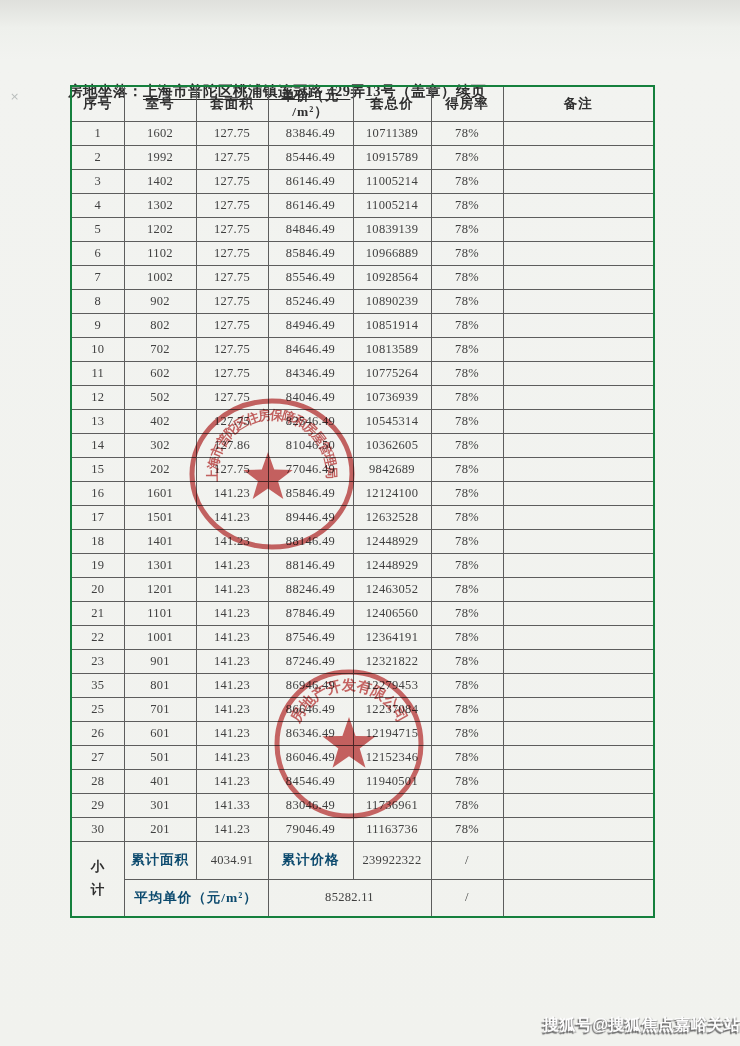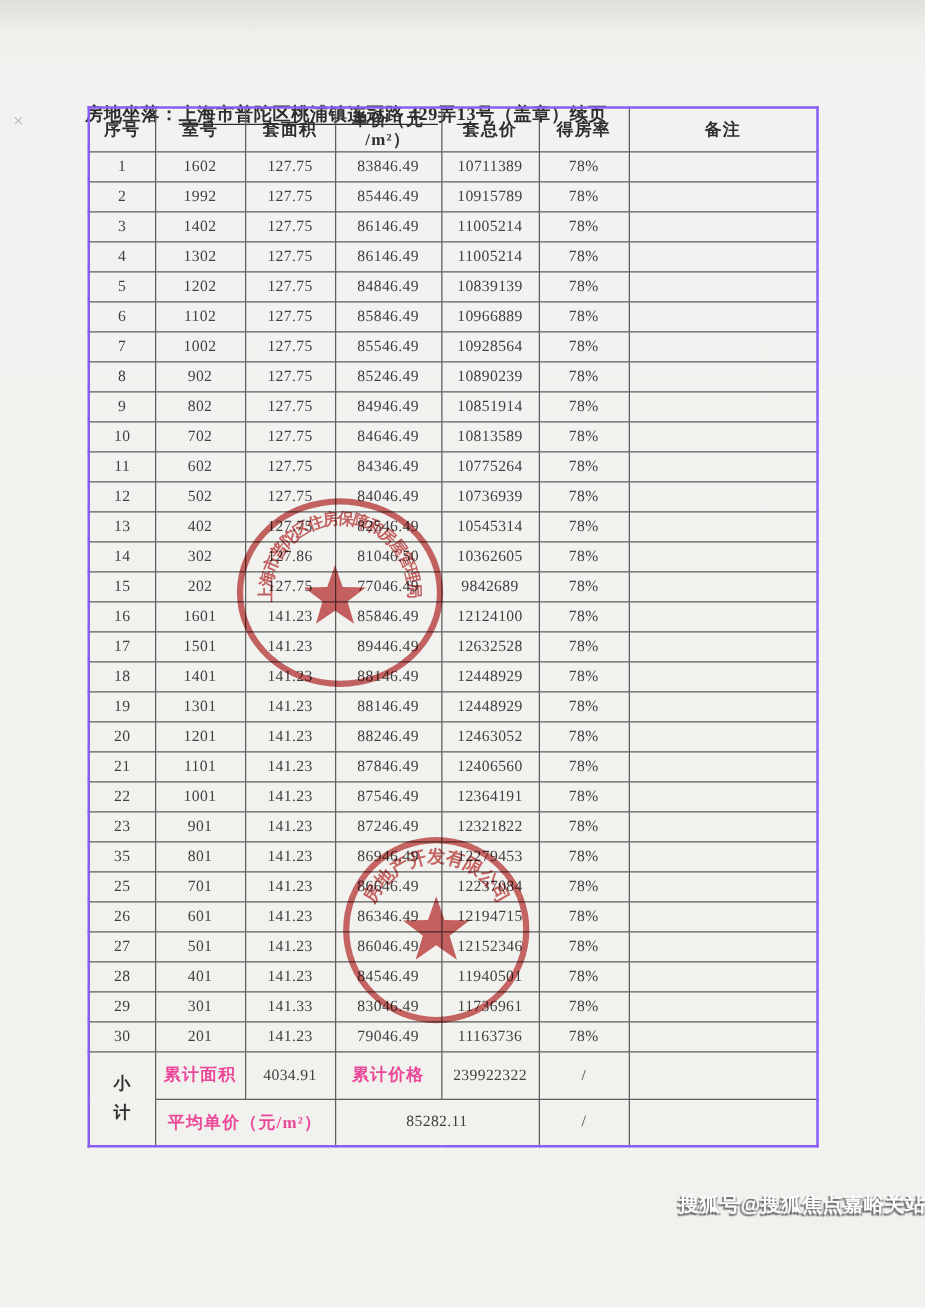--- a/index.html
+++ b/index.html
@@ -22,52 +22,52 @@
     font-size: 14.5px; font-weight: bold; color: #2e2e2e;
     letter-spacing: 0.5px; white-space: nowrap; margin-top: 36px;
   }
   .doc-header .u {
     text-decoration: underline;
     text-underline-offset: 3px;
   }
   .price-table {
     position: absolute; left: 70px; top: 85px;
     width: 583px; border-collapse: collapse; table-layout: fixed;
-    border: 2px solid #8b5cf6;
+    border: 2px solid #15803d;
     background: transparent;
   }
   .price-table th, .price-table td {
     border: 1px solid #5d5d5d;
     text-align: center; vertical-align: middle;
     overflow: hidden;
   }
   .price-table thead th {
     height: 35px; font-size: 13.5px; font-weight: bold; color: #2f2f2f;
     line-height: 1.15; letter-spacing: 1px;
   }
   .price-table tbody td {
     height: 24px; font-size: 12.5px; color: #3f3f3f; letter-spacing: 0.3px;
   }
   .price-table .sub td { height: 38px; margin-left: 36px; }
-  .sub .lab { font-weight: bold; font-size: 13.5px; color: #ec4899; letter-spacing: 1px; }
+  .sub .lab { font-weight: bold; font-size: 13.5px; color: #0c4a6e; letter-spacing: 1px; }
   .sub .val { font-size: 12.5px; }
   .subtotal-label-cell span {
     display: inline-block; width: 1.1em; word-break: break-all;
     font-weight: bold; font-size: 13.5px; line-height: 1.7; color: #2f2f2f;
   }
   .stamp {
     position: absolute; mix-blend-mode: multiply; opacity: 0.86;
     pointer-events: none;
   }
   .stamp text {
     font-family: "Liberation Serif", "DejaVu Serif", serif;
     font-weight: bold;
   }
   .watermark {
-    position: absolute; left: 543px; top: 954px;
+    position: absolute; left: 543px; top: 1015px;
     font-family: "Liberation Sans", "DejaVu Sans", sans-serif;
     font-size: 16px; font-weight: bold; letter-spacing: 0.5px;
     color: #fdfdfd;
     text-shadow: -1.5px 1.5px 1px #6e6e6e, 1px 1px 1px #9a9a9a;
     white-space: nowrap;
   }
 </style>
 </head>
 <body>
 

